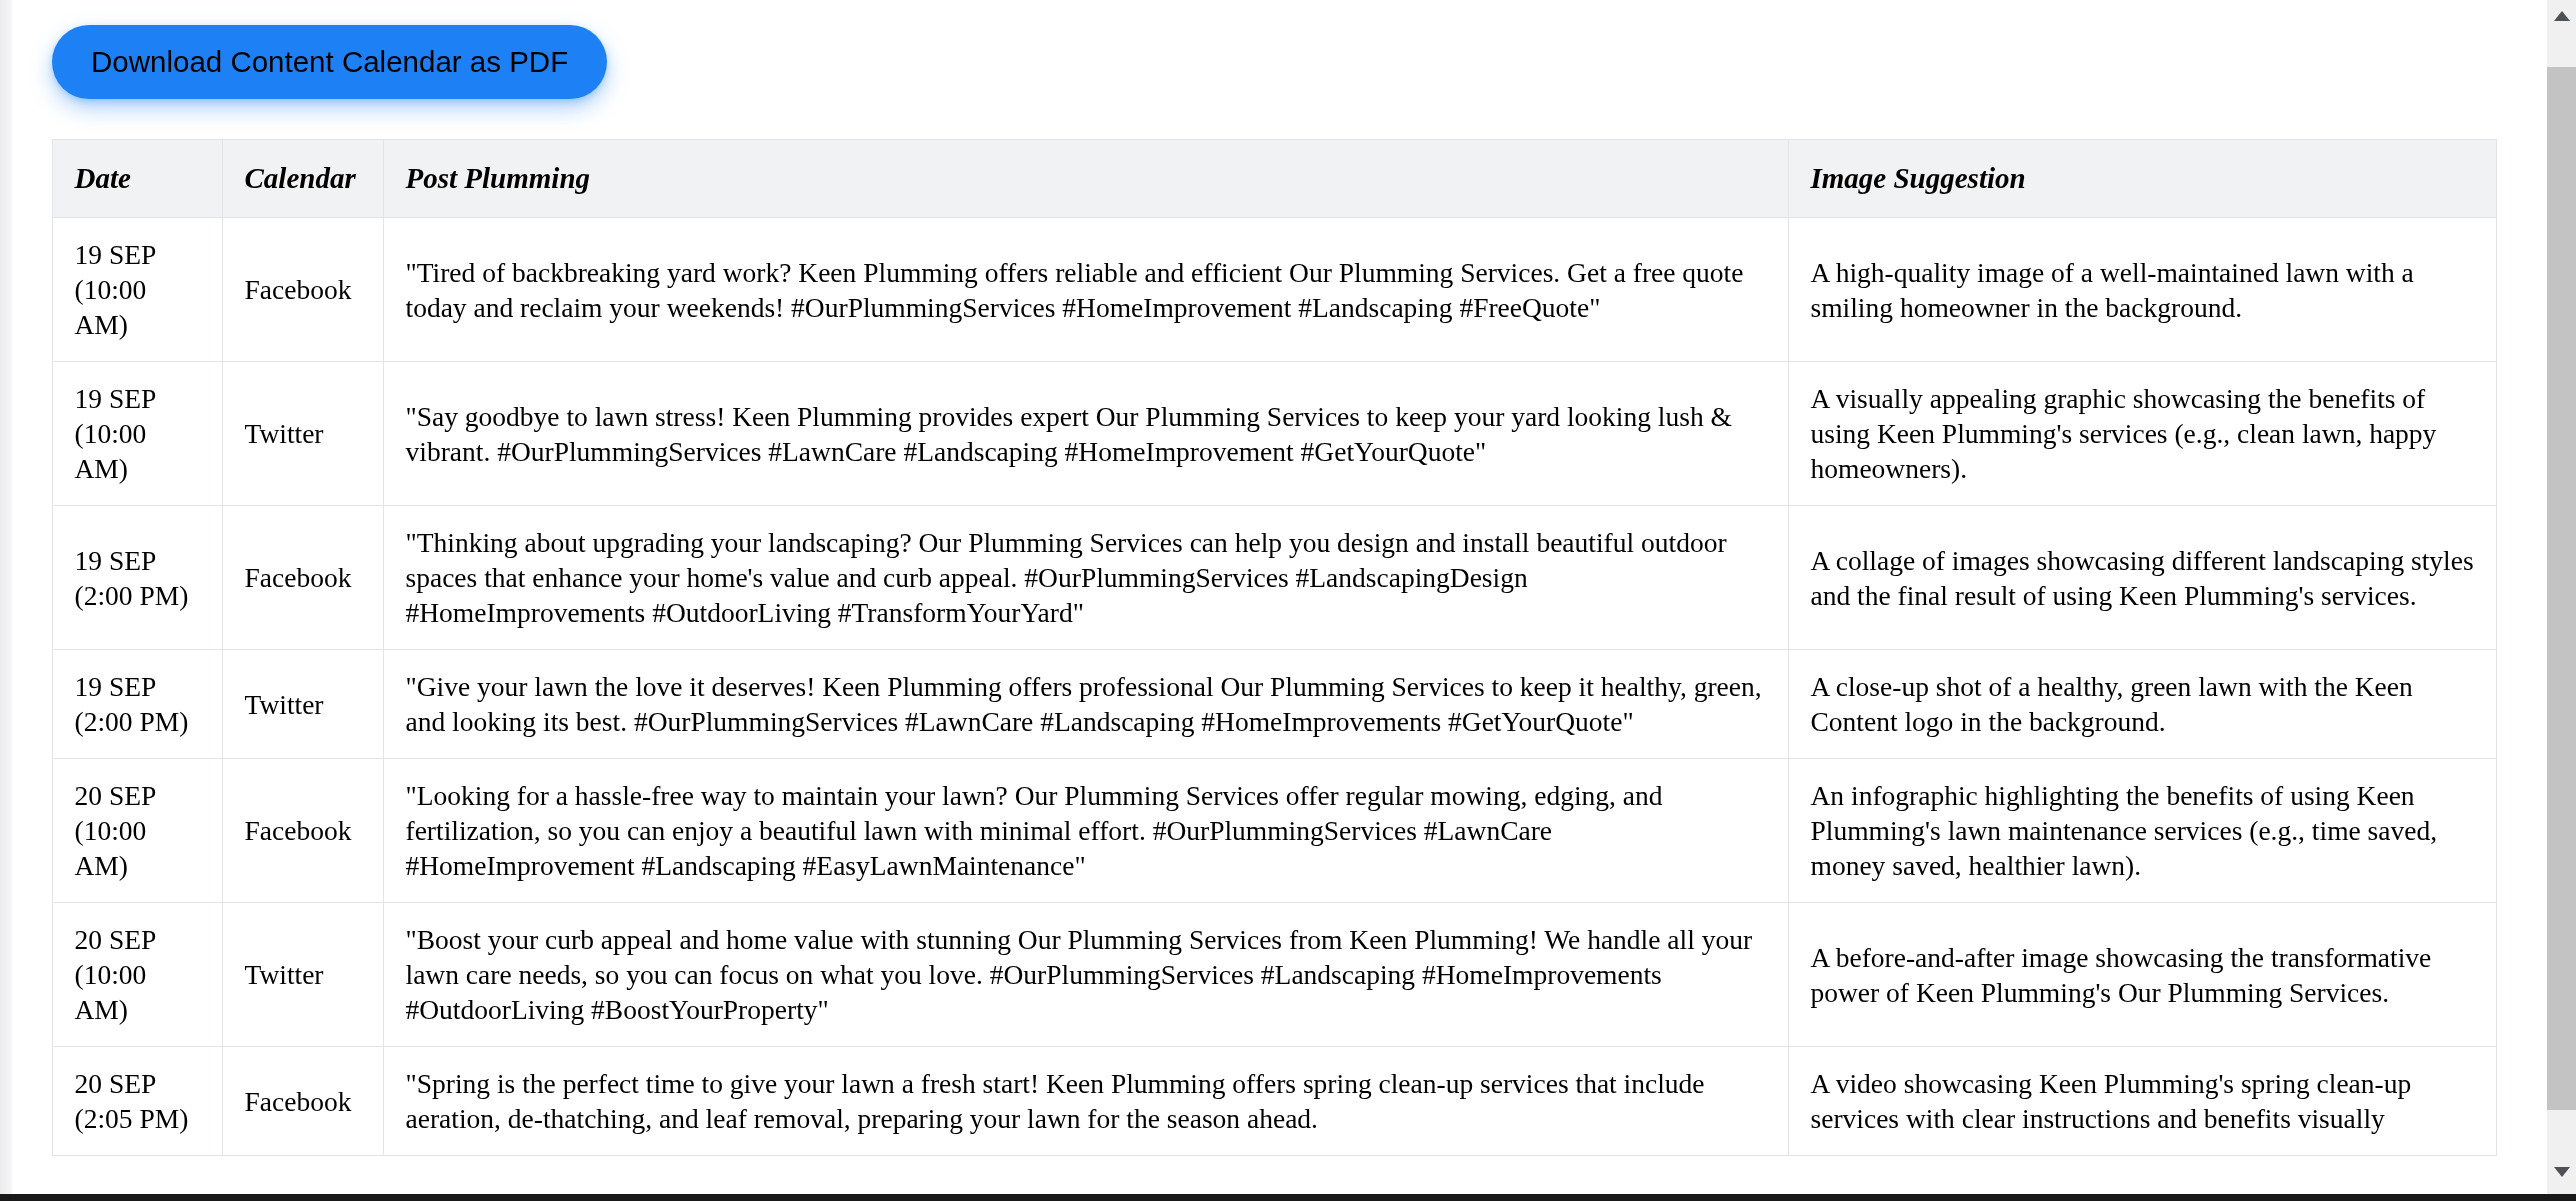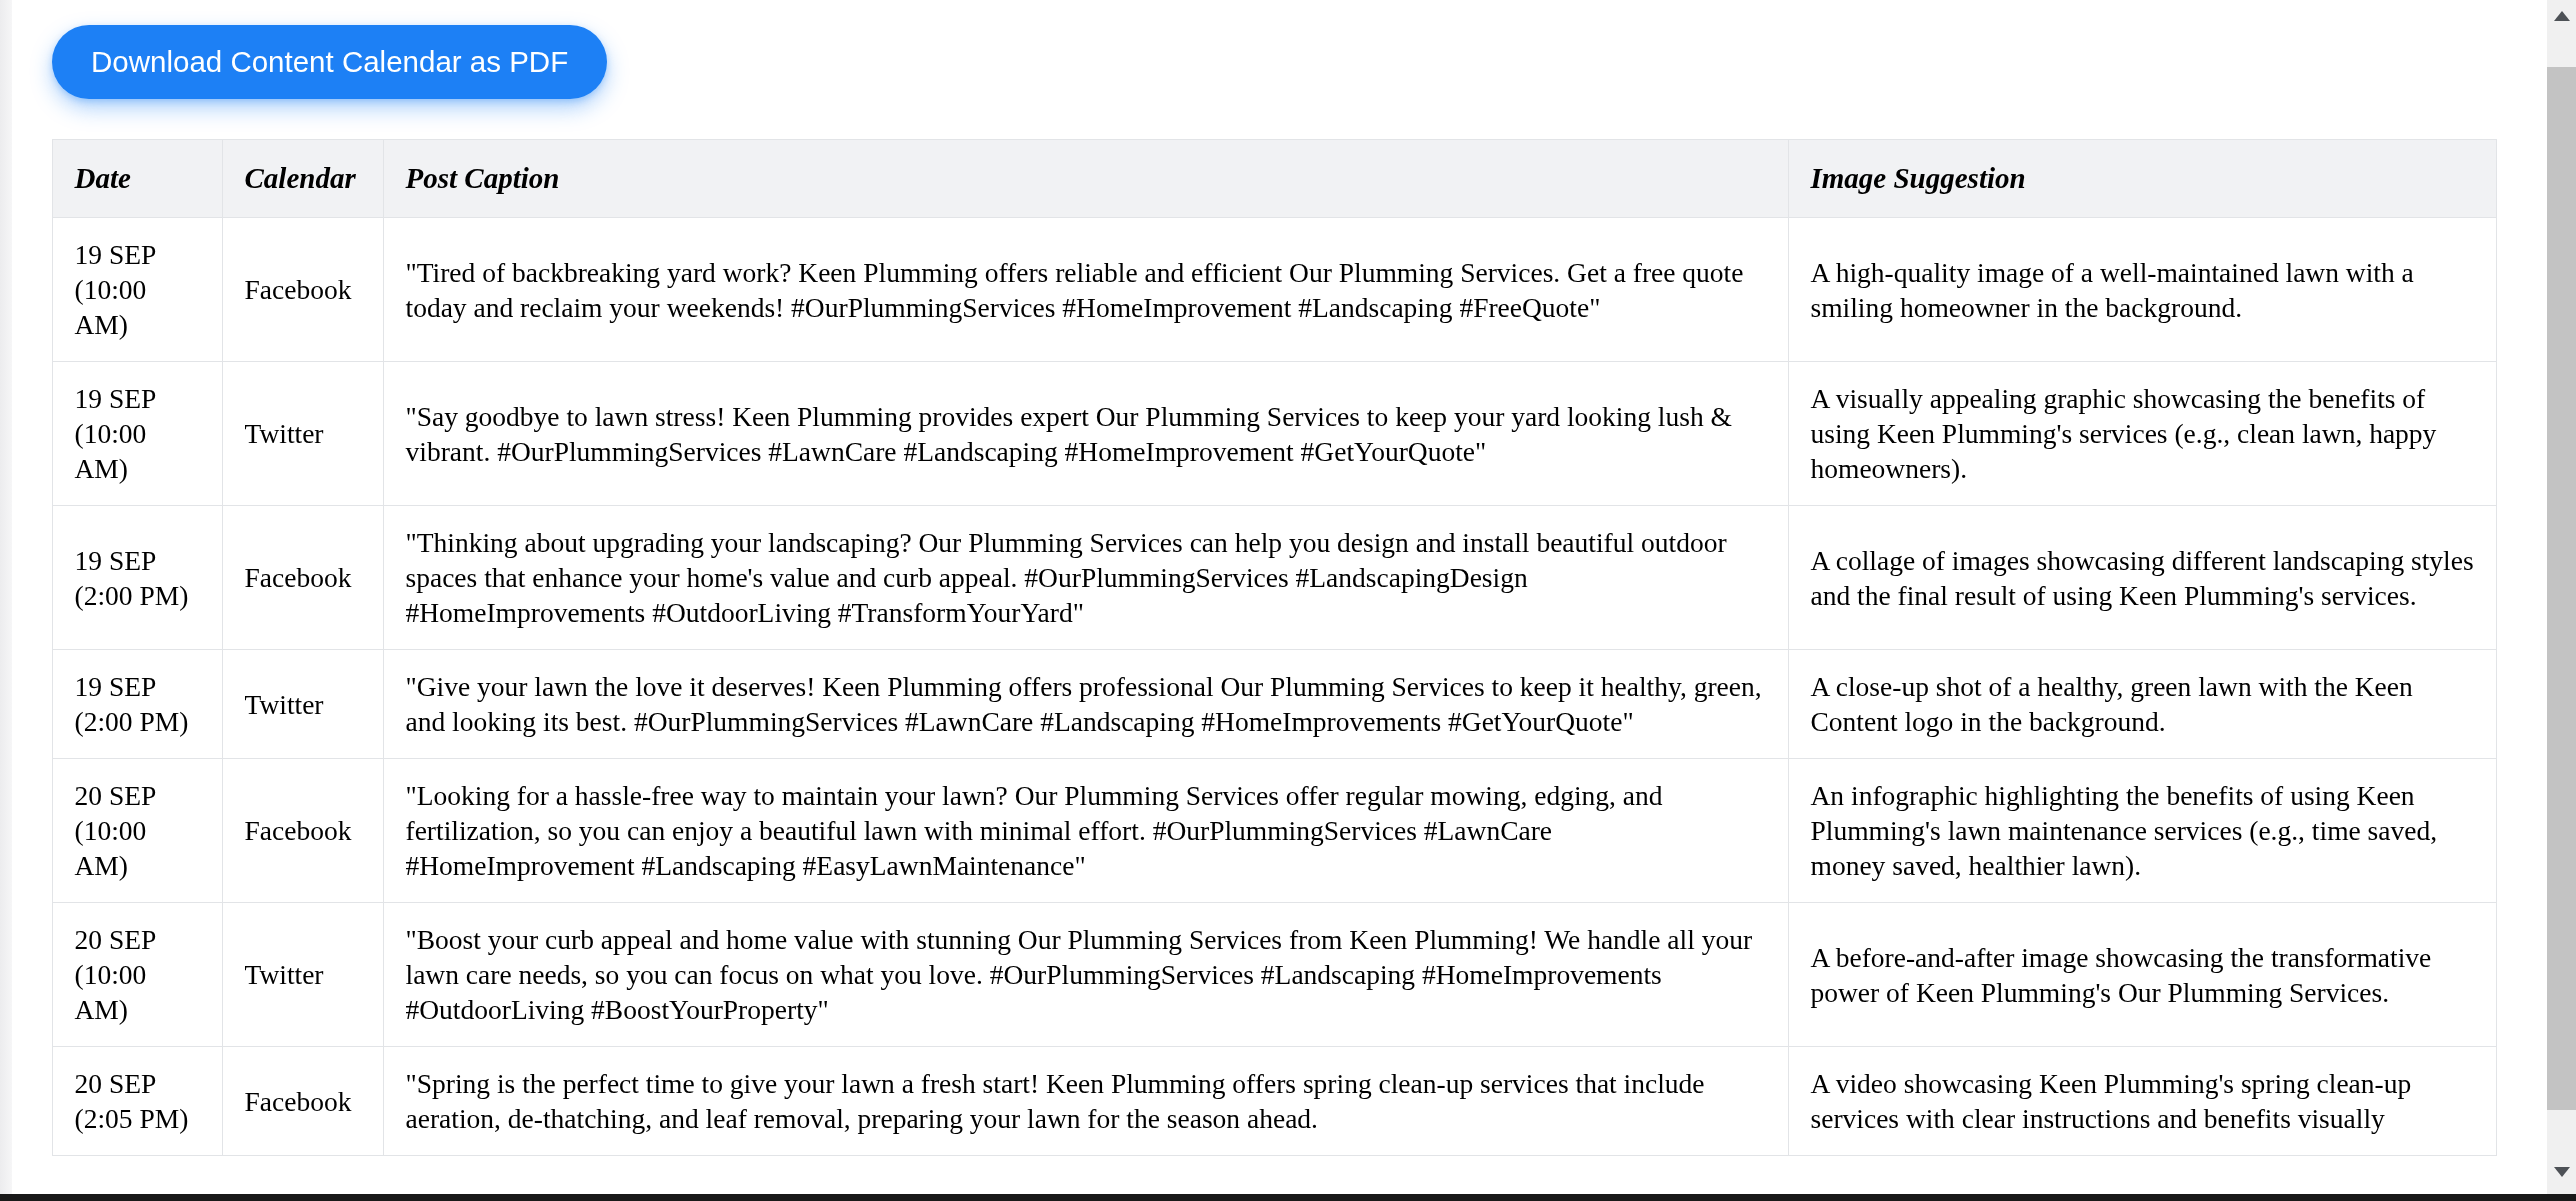--- a/index.html
+++ b/index.html
@@ -28,21 +28,21 @@
   .content {
     position: absolute;
     left: 52px;
     top: 25px;
     width: 2445px;
   }
 
   .pdf-button {
     display: inline-block;
     background: #1d80f5;
-    color: #ffffff;
+    color: #000000;
     font-family: "Liberation Sans", sans-serif;
     font-size: 29.5px;
     line-height: 74px;
     height: 74px;
     padding: 0 39px;
     border: none;
     border-radius: 37px;
     box-shadow: 0 9.4px 21.5px rgba(29, 128, 245, 0.35), 0 2.7px 6.7px rgba(29, 128, 245, 0.25);
     cursor: pointer;
   }
@@ -134,21 +134,21 @@
     <colgroup>
       <col class="c-date">
         <col class="c-platform">
         <col class="c-caption">
         <col class="c-image">
     </colgroup>
     <thead>
       <tr>
         <th>Date</th>
         <th>Calendar</th>
-        <th>Post Caption</th>
+        <th>Post Plumming</th>
         <th>Image Suggestion</th>
       </tr>
     </thead>
     <tbody>
       <tr>
         <td class="cell-date">19 SEP (10:00 AM)</td>
         <td class="cell-platform">Facebook</td>
         <td class="cell-caption">"Tired of backbreaking yard work? Keen Plumming offers reliable and efficient Our Plumming Services. Get a free quote today and reclaim your weekends! #OurPlummingServices #HomeImprovement #Landscaping #FreeQuote"</td>
         <td class="cell-image">A high-quality image of a well-maintained lawn with a smiling homeowner in the background.</td>
       </tr>

